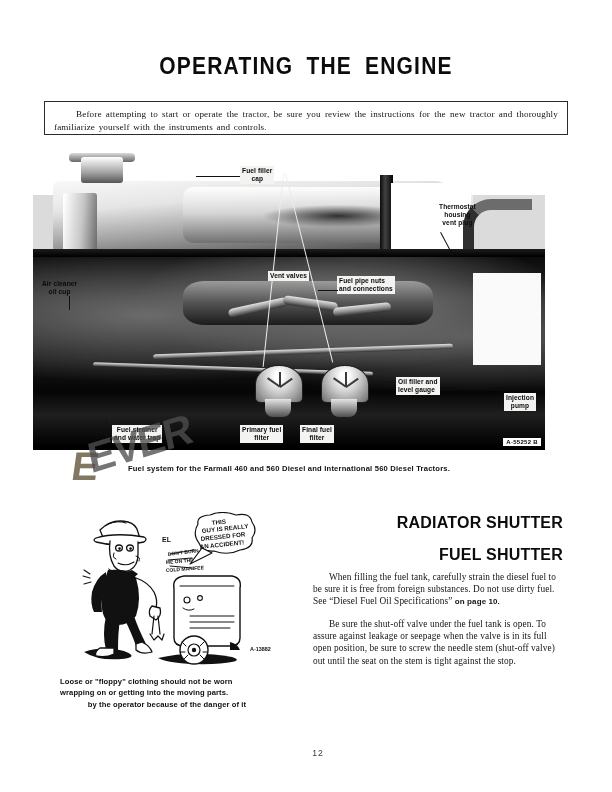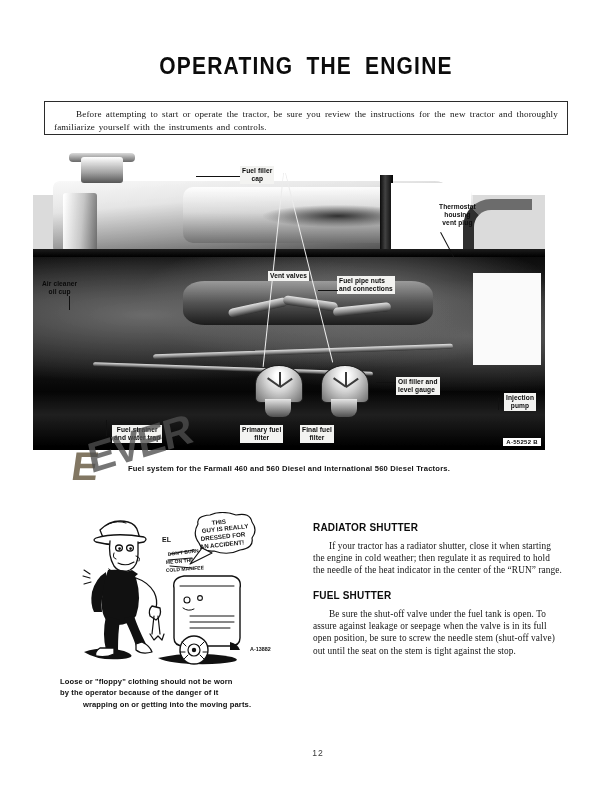--- a/index.html
+++ b/index.html
@@ -231,26 +231,27 @@
     letter-spacing:.1px;
   }
   .cart-caption div:last-child{ text-align:center; }
 
   
   .col{
     position:absolute;left:313px;top:506px;width:250px;
     color:#141414;
   }
   .col h2{
-    margin:16px 0 7px 0;
-    font-family:"Liberation Sans", sans-serif;
-    font-weight:bold;
-    font-size:10px;
+    margin:8px 0 7px 0;
+    font-family:"Liberation Sans", sans-serif;
+    font-weight:bold;
+    font-size:16px;
     letter-spacing:.2px;
     color:#0c0c0c;
+    text-align:right;
   }
   .col h2.second{ margin-top:14px; }
   .col p{
     margin:0 0 10px 0;
     font-size:9.3px;
     line-height:12.1px;
     text-align:left;
     letter-spacing:.1px;
     text-indent:16px;
   }
@@ -432,25 +433,25 @@
     <circle cx="132" cy="138" r="2.2" fill="#111" stroke="none"></circle>
     <path d="M120 130 L124 134 M118 140 L123 140 M122 147 L126 143 M142 130 L138 134 M145 140 L141 140 M142 147 L138 143" stroke-width="1"></path>
     <path d="M168 130 Q176 132 178 138 L168 138 Z" fill="#111" stroke="none"></path>
   </g>
   <text x="188" y="139" font-family="Liberation Sans, sans-serif" font-size="5.4" font-weight="bold" fill="#111">A-13882</text>
 </svg>
 </div>
 
 <div class="cart-caption">
   <div>Loose or "floppy" clothing should not be worn</div>
+  <div>wrapping on or getting into the moving parts.</div>
   <div>by the operator because of the danger of it</div>
-  <div>wrapping on or getting into the moving parts.</div>
 </div>
 
 <div class="col">
   <h2>RADIATOR SHUTTER</h2>
-  <p>If your tractor has a radiator shutter, close it when starting the engine in cold weather; then regulate it as required to hold the needle of the heat indicator in the center of the “RUN” range.</p>
 
   <h2 class="second">FUEL SHUTTER</h2>
+  <p><span>When filling the fuel tank, carefully strain the diesel fuel to be sure it is free from foreign substances.  Do not use dirty fuel.  See “Diesel Fuel Oil Specifications” </span><span class="pg">on page 10.</span></p>
   <p>Be sure the shut-off valve under the fuel tank is open.  To assure against leakage or seepage when the valve is in its full open position, be sure to screw the needle stem (shut-off valve) out until the seat on the stem is tight against the stop.</p>
 </div>
 
 <div class="folio">12</div>
 
 </body></html>

